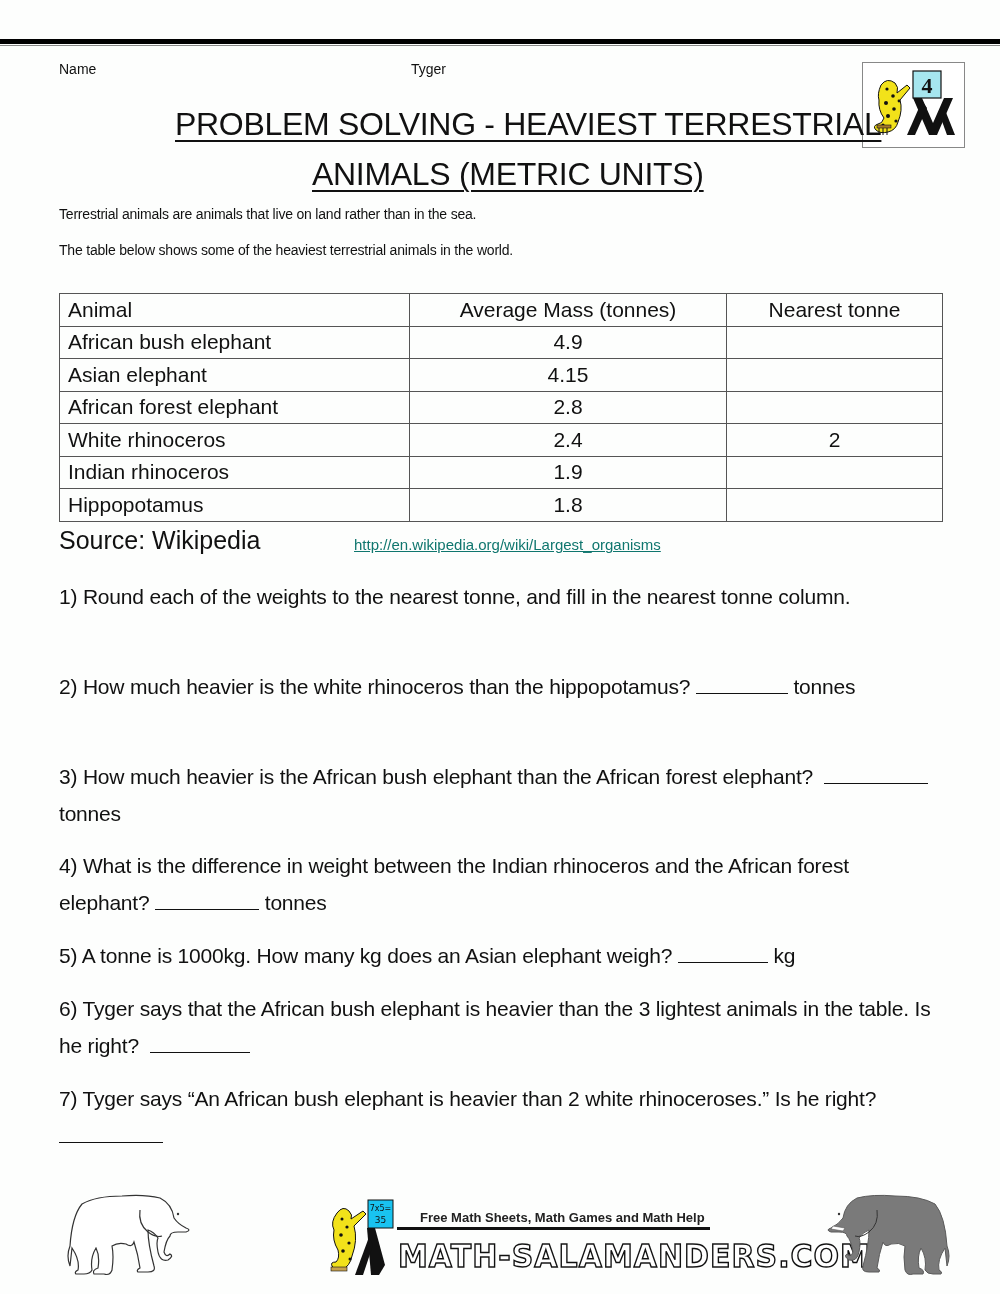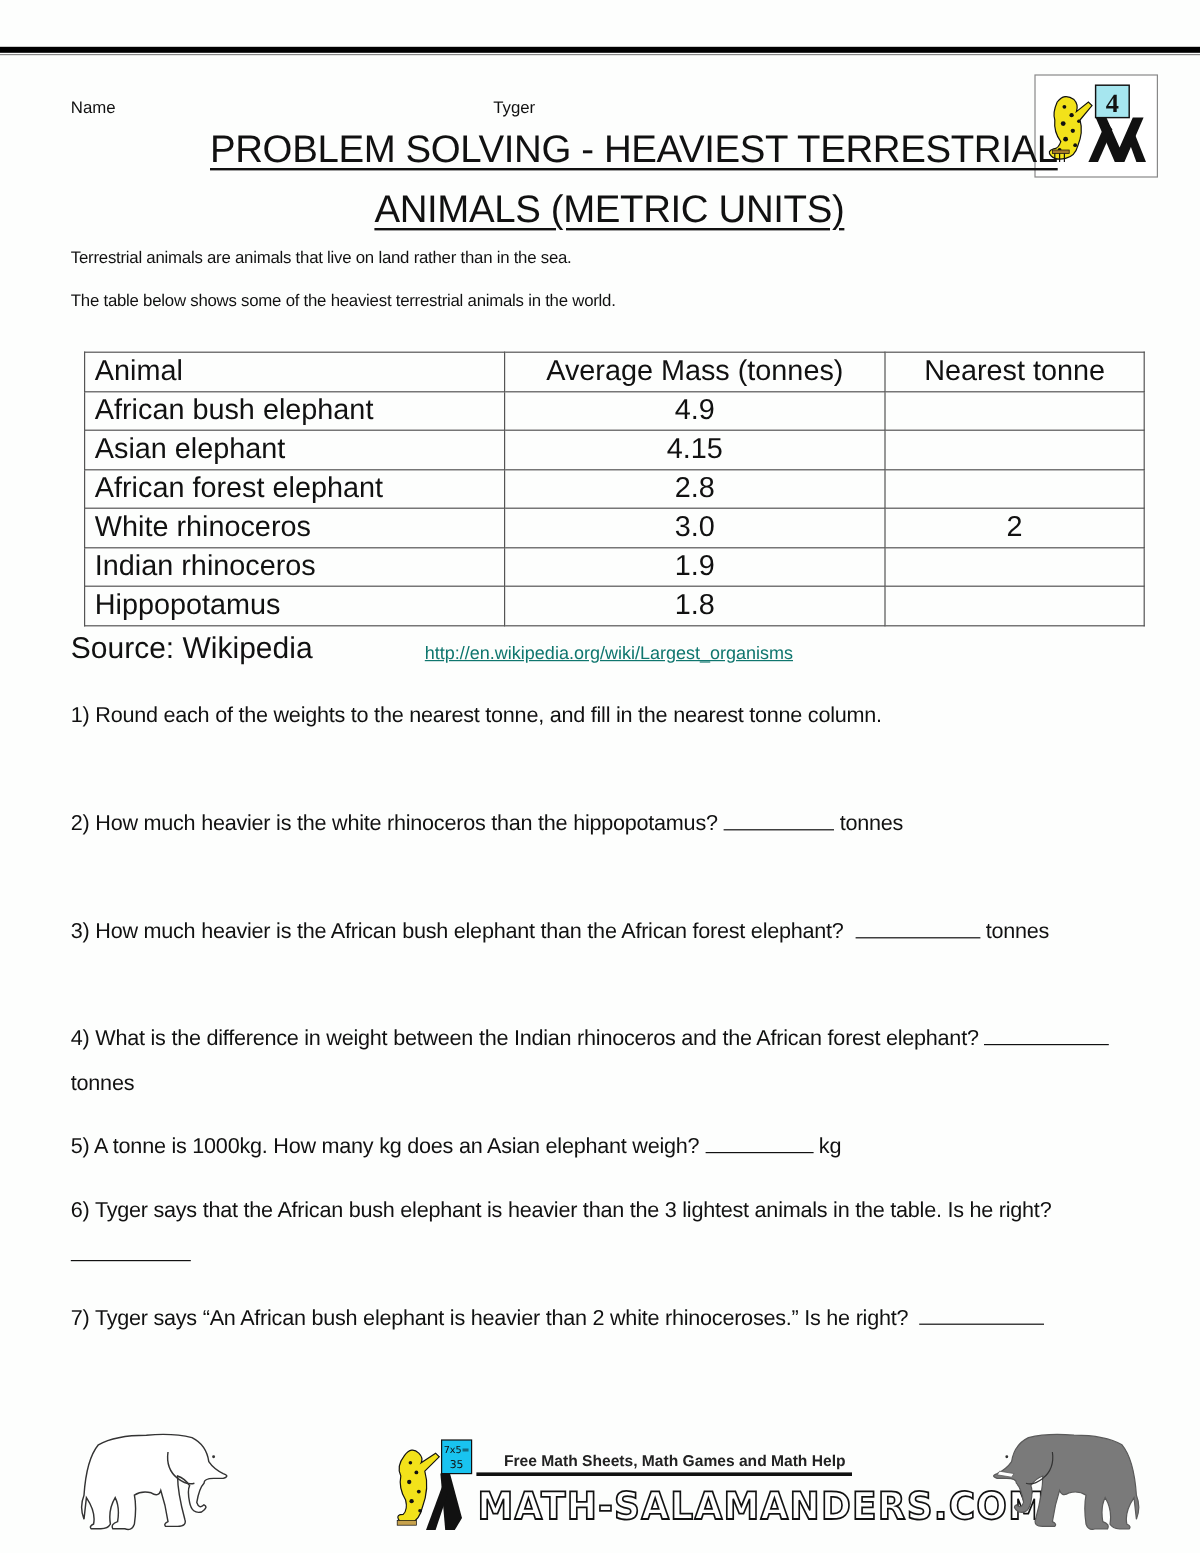--- a/index.html
+++ b/index.html
@@ -24,21 +24,20 @@
     .top-rule-thin {
       position: absolute;
       left: 0; top: 45px;
       width: 1000px; height: 1px;
       background: #888;
     }
     .label-small {
       position: absolute;
       font-size: 14px;
       top: 61px;
-      margin-top: 20px;
     }
     .title-line {
       position: absolute;
       font-size: 32px;
       text-decoration: underline;
       text-underline-offset: 5px;
       text-decoration-thickness: 2px;
       white-space: nowrap;
       letter-spacing: -0.3px;
     }
@@ -51,23 +50,23 @@
     }
     .intro {
       position: absolute;
       left: 59px;
       font-size: 14px;
       white-space: nowrap;
       letter-spacing: -0.2px;
     }
     table.animals {
       position: absolute;
-      left: 70px; top: 293px;
+      left: 59px; top: 293px;
       border-collapse: collapse;
-      font-size: 24px;
+      font-size: 21px;
     }
     table.animals td, table.animals th {
       border: 1px solid #555;
       height: 31.5px;
       padding: 0 8px;
       font-weight: normal;
       white-space: nowrap;
     }
     table.animals .c1 { width: 333px; text-align: left; }
     table.animals .c2 { width: 300px; text-align: center; }
@@ -81,21 +80,21 @@
       position: absolute;
       left: 354px; top: 536px;
       font-size: 15px;
       color: #0f766e;
       text-decoration: underline;
     }
     .question {
       position: absolute;
       left: 59px;
       width: 880px;
-      font-size: 18px;
+      font-size: 21px;
       line-height: 37px;
       letter-spacing: -0.2px;
     }
     .blank {
       display: inline-block;
       border-bottom: 1.5px solid #111;
       height: 18px;
       vertical-align: baseline;
     }
     .footer-elephant {
@@ -192,21 +191,21 @@
     <td class="c2">4.15</td>
     <td class="c3"></td>
   </tr>
   <tr>
     <td class="c1">African forest elephant</td>
     <td class="c2">2.8</td>
     <td class="c3"></td>
   </tr>
   <tr>
     <td class="c1">White rhinoceros</td>
-    <td class="c2">3.0</td>
+    <td class="c2">2.4</td>
     <td class="c3">2</td>
   </tr>
   <tr>
     <td class="c1">Indian rhinoceros</td>
     <td class="c2">1.9</td>
     <td class="c3"></td>
   </tr>
   <tr>
     <td class="c1">Hippopotamus</td>
     <td class="c2">1.8</td>

